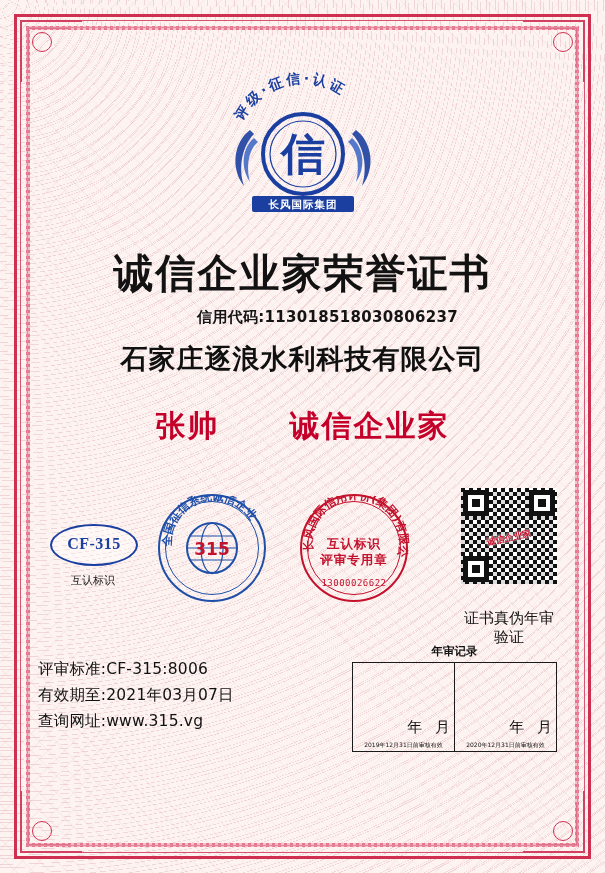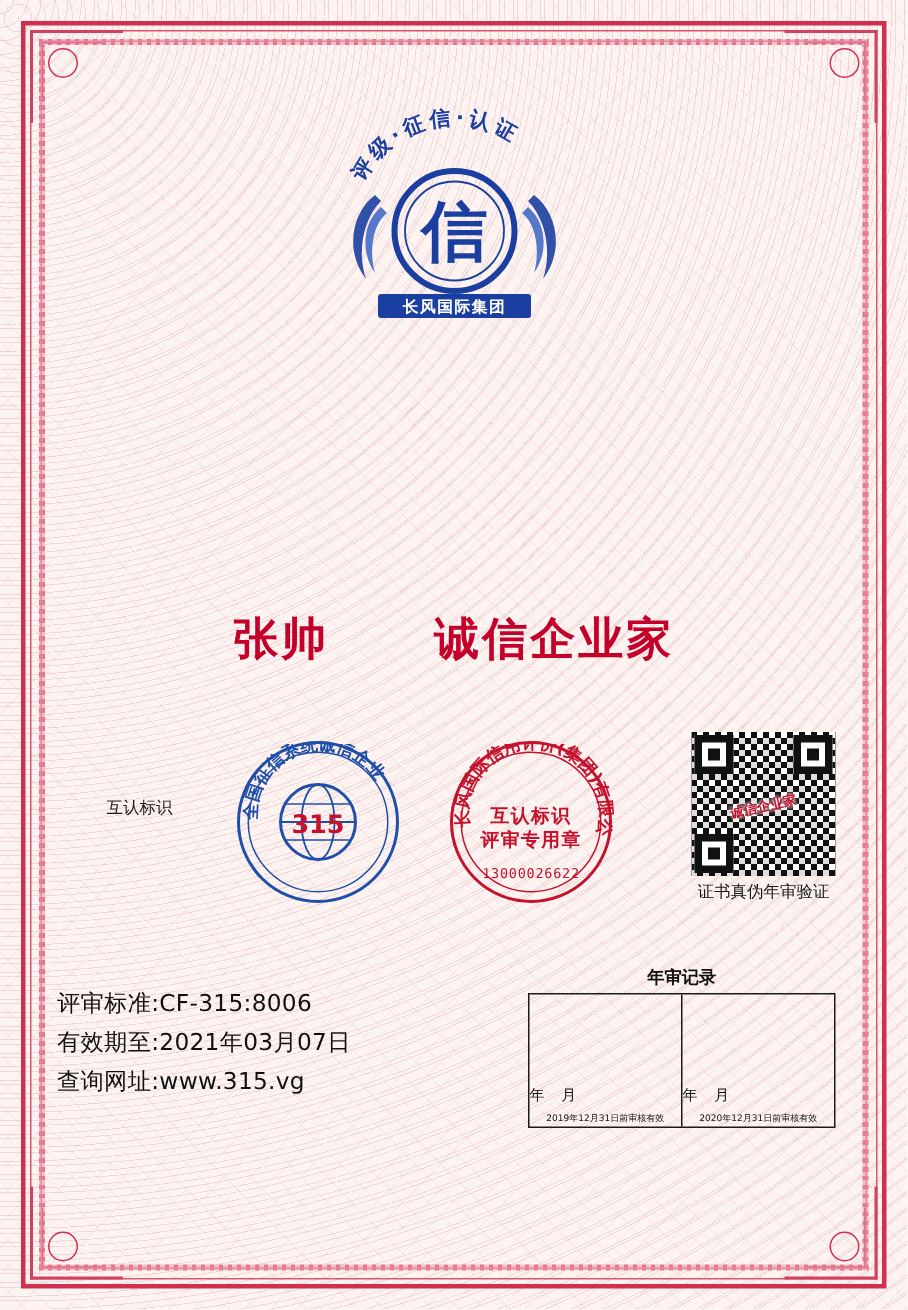--- a/index.html
+++ b/index.html
@@ -320,23 +320,23 @@
     top: 52%;
     transform: translate(-50%,-50%) rotate(-12deg);
     font-family: "DejaVu Sans", "Liberation Sans", sans-serif;
     font-size: 9px;
     font-weight: bold;
     color: #c4112c;
     white-space: nowrap;
     text-shadow: 0 0 2px #fff, 0 0 3px #fff;
   }
   .qr-caption {
-    margin-top: 3px;
-    font-family: "DejaVu Sans", "Liberation Sans", sans-serif;
-    font-size: 11px;
+    margin-top: 25px;
+    font-family: "DejaVu Sans", "Liberation Sans", sans-serif;
+    font-size: 15px;
     color: #151515;
   }
 
   
   .footer {
     position: absolute;
     left: 0; right: 0;
     top: 608px;
     height: 150px;
   }
@@ -374,23 +374,23 @@
   .review-cell {
     flex: 1;
     position: relative;
     border-right: 1px solid #1a1a1a;
   }
   .review-cell:last-child { border-right: none; }
   .review-cell .ym {
     position: absolute;
     left: 0; right: 0;
     bottom: 14px;
-    text-align: left;
-    font-family: "DejaVu Sans", "Liberation Sans", sans-serif;
-    font-size: 10px;
+    text-align: right;
+    font-family: "DejaVu Sans", "Liberation Sans", sans-serif;
+    font-size: 15px;
     color: #111;
     letter-spacing: 4px;
   }
   .review-cell .valid {
     position: absolute;
     left: 0; right: 0;
     bottom: 1px;
     text-align: center;
     font-family: "DejaVu Sans", "Liberation Sans", sans-serif;
     font-size: 6px;
@@ -435,31 +435,35 @@
 
         <circle cx="95" cy="82" r="40" fill="none" stroke="#1b3fa0" stroke-width="4"></circle>
         <circle cx="95" cy="82" r="33" fill="none" stroke="#1b3fa0" stroke-width="1.2"></circle>
         <text x="95" y="97" text-anchor="middle" font-family="DejaVu Sans, Liberation Sans, sans-serif" font-size="44" font-weight="bold" fill="#1b3fa0">信</text>
 
         <rect x="44" y="124" width="102" height="16" rx="2" fill="#1b3fa0"></rect>
         <text x="95" y="136" text-anchor="middle" font-family="DejaVu Sans, Liberation Sans, sans-serif" font-size="10.5" font-weight="bold" fill="#ffffff" letter-spacing="1">长风国际集团</text>
       </svg>
     </div>
 
-
-
+    <div class="title">诚信企业家荣誉证书</div>
+
+    <div class="credit-code">信用代码:113018518030806237</div>
+
+    <div class="company">石家庄逐浪水利科技有限公司</div>
 
     <div class="honoree-row">
       <span>张帅</span>
       <span>诚信企业家</span>
     </div>
 
     <div class="seals">
 
       <div class="seal-cf">
+        <div class="cf-ellipse">CF-315</div>
         <div class="seal-caption">互认标识</div>
       </div>
 
       <div class="seal-round seal-blue">
         <div class="inner-ring"></div>
         <svg class="seal-arc-text" viewBox="0 0 108 108">
           <defs>
             <path id="blueArc" d="M 13,60 A 43,43 0 1 1 95,60"></path>
           </defs>
           <text>

